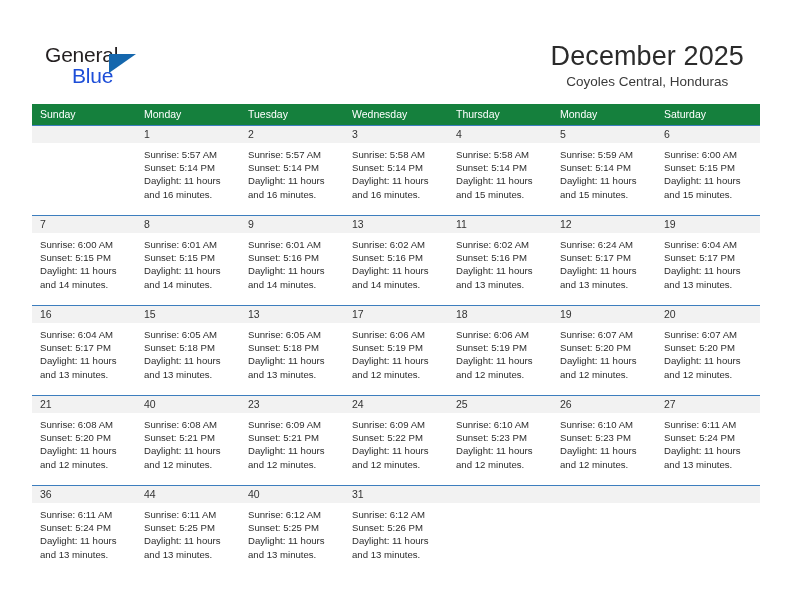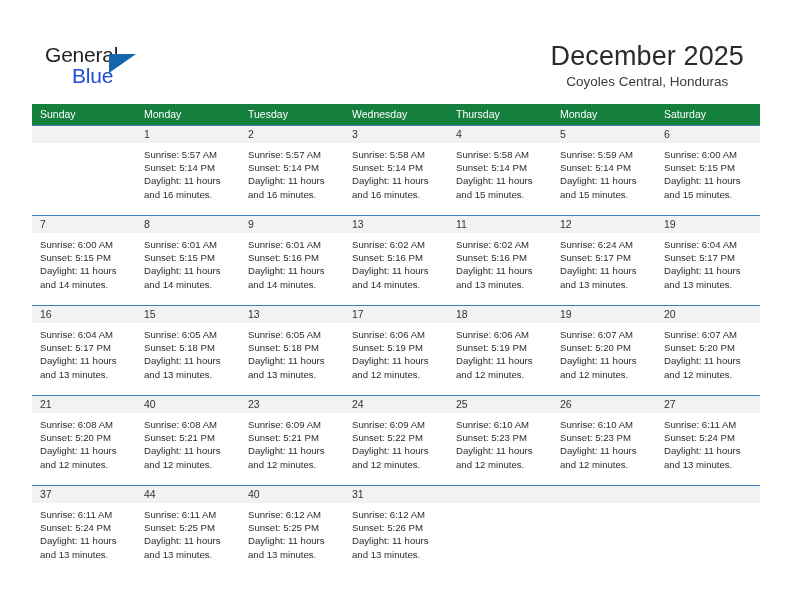--- a/index.html
+++ b/index.html
@@ -475,21 +475,21 @@
                 <div>Sunset: 5:24 PM</div>
                 <div>Daylight: 11 hours</div>
                 <div>and 13 minutes.</div>
               </div>
             </div>
           </td>
         </tr>
         <tr>
           <td>
             <div class="cell">
-              <div class="daynum-band">37</div>
+              <div class="daynum-band">36</div>
               <div class="details">
                 <div>Sunrise: 6:11 AM</div>
                 <div>Sunset: 5:24 PM</div>
                 <div>Daylight: 11 hours</div>
                 <div>and 13 minutes.</div>
               </div>
             </div>
           </td>
           <td>
             <div class="cell">

